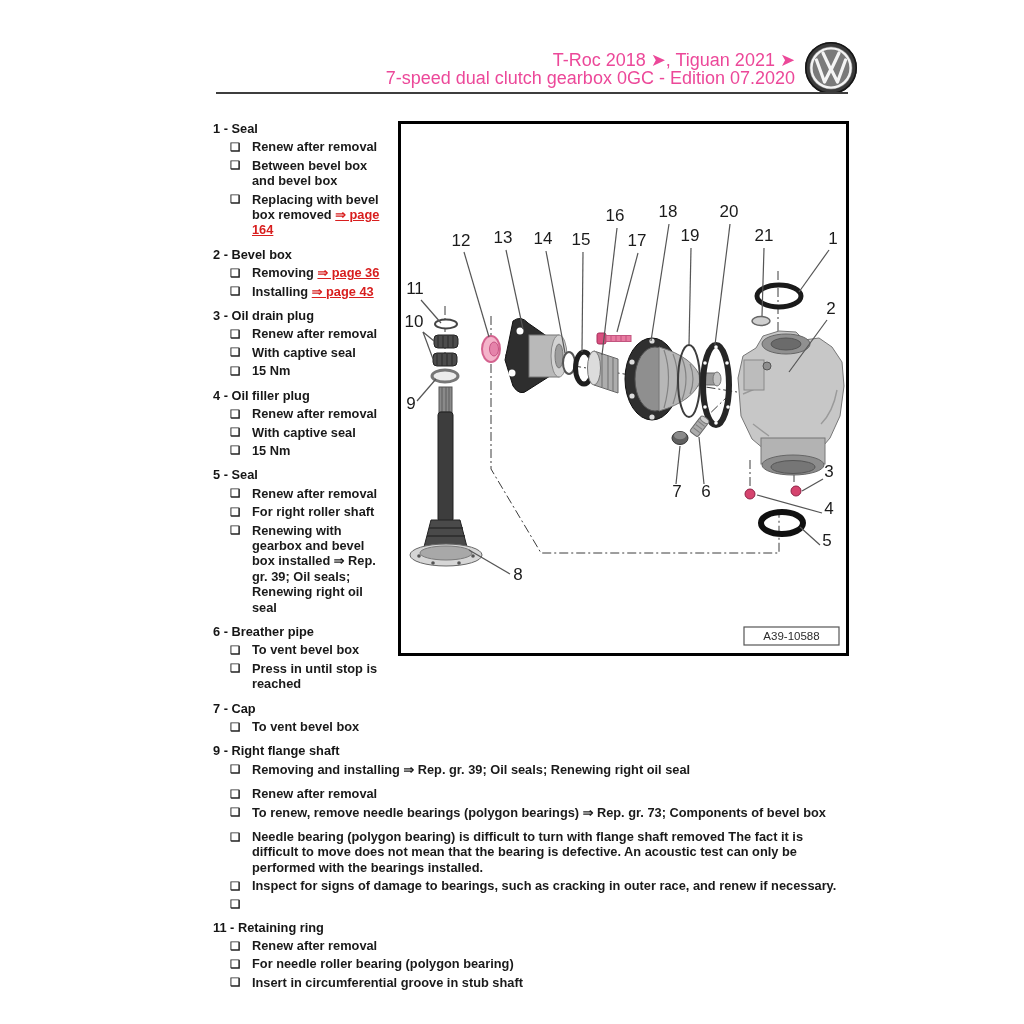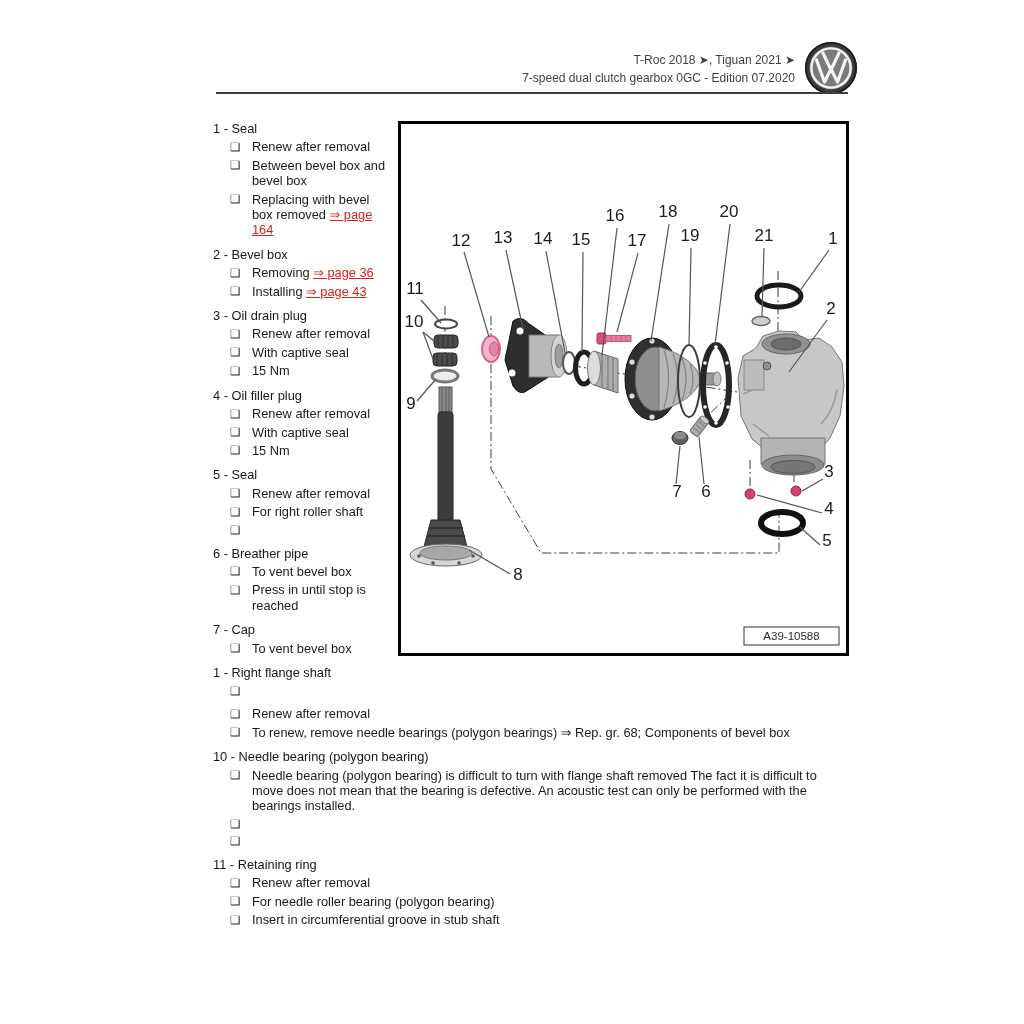--- a/index.html
+++ b/index.html
@@ -6,21 +6,21 @@
   html, body { margin: 0; padding: 0; background: #ffffff; }
   .page {
     position: relative; width: 1024px; height: 1024px;
     background: #ffffff; overflow: hidden;
     font-family: "Liberation Sans", sans-serif; color: #1a1a1a;
   }
 
   
   .header-text {
     position: absolute; top: 51px; right: 229px;
-    text-align: right; font-size: 12px; line-height: 18px; color: #404040;
+    text-align: right; font-size: 18px; line-height: 18px; color: #ec4899;
     white-space: nowrap;
   }
   .header-rule {
     position: absolute; left: 216px; right: 176px; top: 92px;
     height: 2px; background: #3d3d3d;
   }
   .vw-logo { position: absolute; left: 804px; top: 41px; }
 
   
   .content {
@@ -28,21 +28,21 @@
     font-size: 12.8px; line-height: 15.4px;
   }
   .diagram {
     float: right; width: 451px; height: 535px;
     border: 3px solid #000; background: #fff;
     margin-left: 8px; margin-bottom: 6px;
   }
   .diagram svg { display: block; width: 445px; height: 529px; }
 
   ol.parts-list { list-style: none; margin: 0; padding: 0; }
-  .part-item { margin-top: 9px; }
+  .part-item { margin-top: 9px; font-weight: bold; }
   .part-item:first-child { margin-top: 0; }
   .part-title { color: #161616; }
   .bullet-row { position: relative; margin: 3px 0 0 17px; padding-left: 22px; min-height: 14px; }
   .bullet-glyph {
     position: absolute; left: 0; top: 0.5px;
     font-size: 11.5px; color: #1c1c1c;
   }
   .page-link { color: #d81e1e; text-decoration: underline; cursor: pointer; }
 
   
@@ -282,43 +282,42 @@
         <li class="part-item">
           <div class="part-title">4 - Oil filler plug</div>
           <div class="bullet-row"><span class="bullet-glyph">❑</span><span>Renew after removal</span></div>
           <div class="bullet-row"><span class="bullet-glyph">❑</span><span>With captive seal</span></div>
           <div class="bullet-row"><span class="bullet-glyph">❑</span><span>15 Nm</span></div>
         </li>
         <li class="part-item">
           <div class="part-title">5 - Seal</div>
           <div class="bullet-row"><span class="bullet-glyph">❑</span><span>Renew after removal</span></div>
           <div class="bullet-row"><span class="bullet-glyph">❑</span><span>For right roller shaft</span></div>
-          <div class="bullet-row"><span class="bullet-glyph">❑</span></div>
+          <div class="bullet-row"><span class="bullet-glyph">❑</span><span>Renewing with gearbox and bevel box installed ⇒ Rep. gr. 39; Oil seals; Renewing right oil seal</span></div>
         </li>
         <li class="part-item">
           <div class="part-title">6 - Breather pipe</div>
           <div class="bullet-row"><span class="bullet-glyph">❑</span><span>To vent bevel box</span></div>
           <div class="bullet-row"><span class="bullet-glyph">❑</span><span>Press in until stop is reached</span></div>
         </li>
         <li class="part-item">
           <div class="part-title">7 - Cap</div>
           <div class="bullet-row"><span class="bullet-glyph">❑</span><span>To vent bevel box</span></div>
         </li>
         <li class="part-item">
-          <div class="part-title">1 - Right flange shaft</div>
-          <div class="bullet-row"><span class="bullet-glyph">❑</span></div>
-        </li>
-        <li class="part-item">
-          <div class="bullet-row"><span class="bullet-glyph">❑</span><span>Renew after removal</span></div>
-          <div class="bullet-row"><span class="bullet-glyph">❑</span><span>To renew, remove needle bearings (polygon bearings) ⇒ Rep. gr. 68; Components of bevel box</span></div>
-        </li>
-        <li class="part-item">
-          <div class="part-title">10 - Needle bearing (polygon bearing)</div>
+          <div class="part-title">9 - Right flange shaft</div>
+          <div class="bullet-row"><span class="bullet-glyph">❑</span><span>Removing and installing ⇒ Rep. gr. 39; Oil seals; Renewing right oil seal</span></div>
+        </li>
+        <li class="part-item">
+          <div class="bullet-row"><span class="bullet-glyph">❑</span><span>Renew after removal</span></div>
+          <div class="bullet-row"><span class="bullet-glyph">❑</span><span>To renew, remove needle bearings (polygon bearings) ⇒ Rep. gr. 73; Components of bevel box</span></div>
+        </li>
+        <li class="part-item">
           <div class="bullet-row"><span class="bullet-glyph">❑</span><span>Needle bearing (polygon bearing) is difficult to turn with flange shaft removed The fact it is difficult to move does not mean that the bearing is defective. An acoustic test can only be performed with the bearings installed.</span></div>
-          <div class="bullet-row"><span class="bullet-glyph">❑</span></div>
+          <div class="bullet-row"><span class="bullet-glyph">❑</span><span>Inspect for signs of damage to bearings, such as cracking in outer race, and renew if necessary.</span></div>
           <div class="bullet-row"><span class="bullet-glyph">❑</span></div>
         </li>
         <li class="part-item">
           <div class="part-title">11 - Retaining ring</div>
           <div class="bullet-row"><span class="bullet-glyph">❑</span><span>Renew after removal</span></div>
           <div class="bullet-row"><span class="bullet-glyph">❑</span><span>For needle roller bearing (polygon bearing)</span></div>
           <div class="bullet-row"><span class="bullet-glyph">❑</span><span>Insert in circumferential groove in stub shaft</span></div>
         </li>
       </ol>
 

